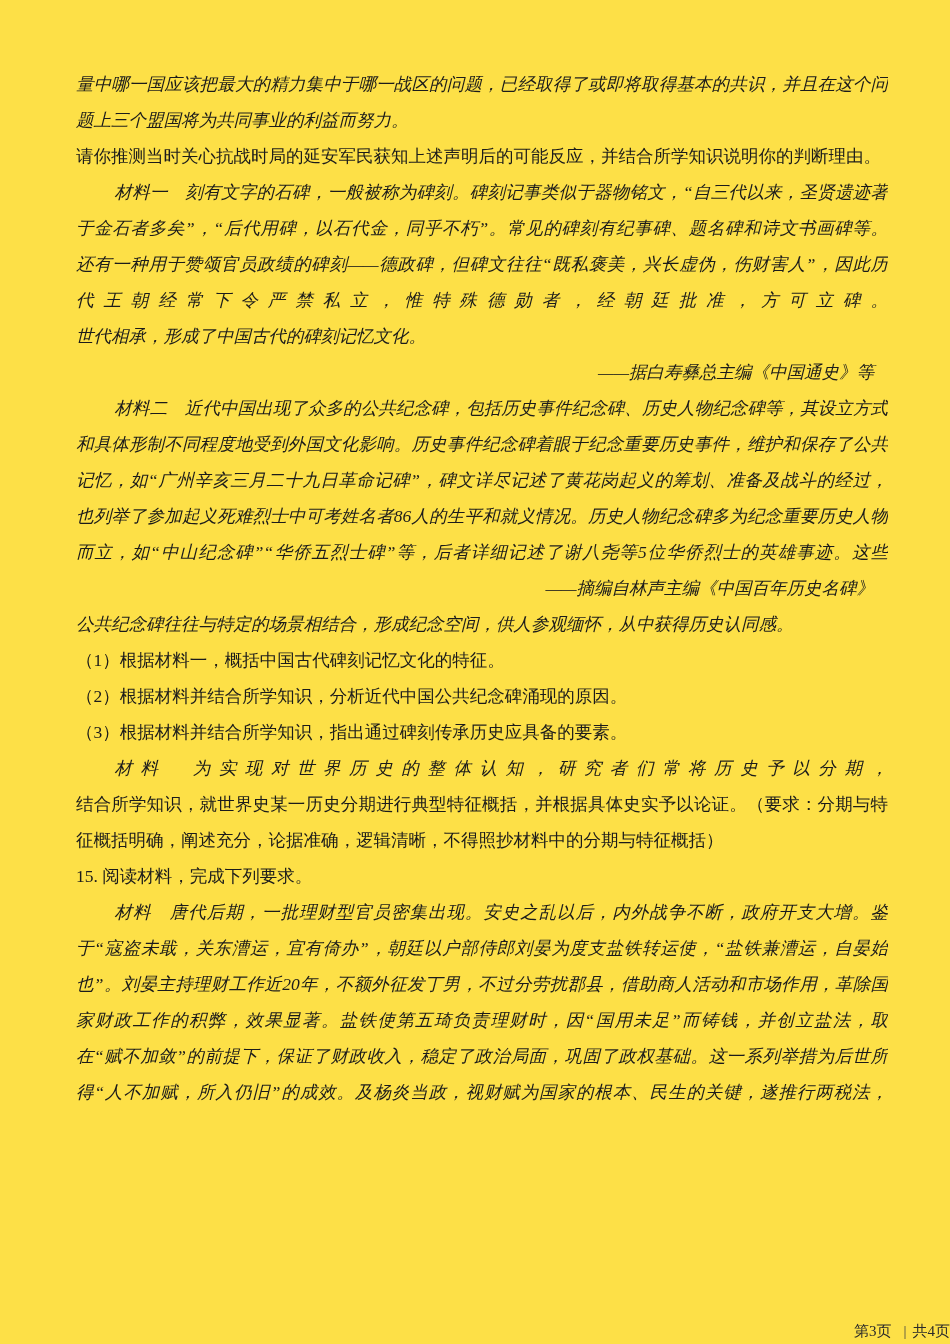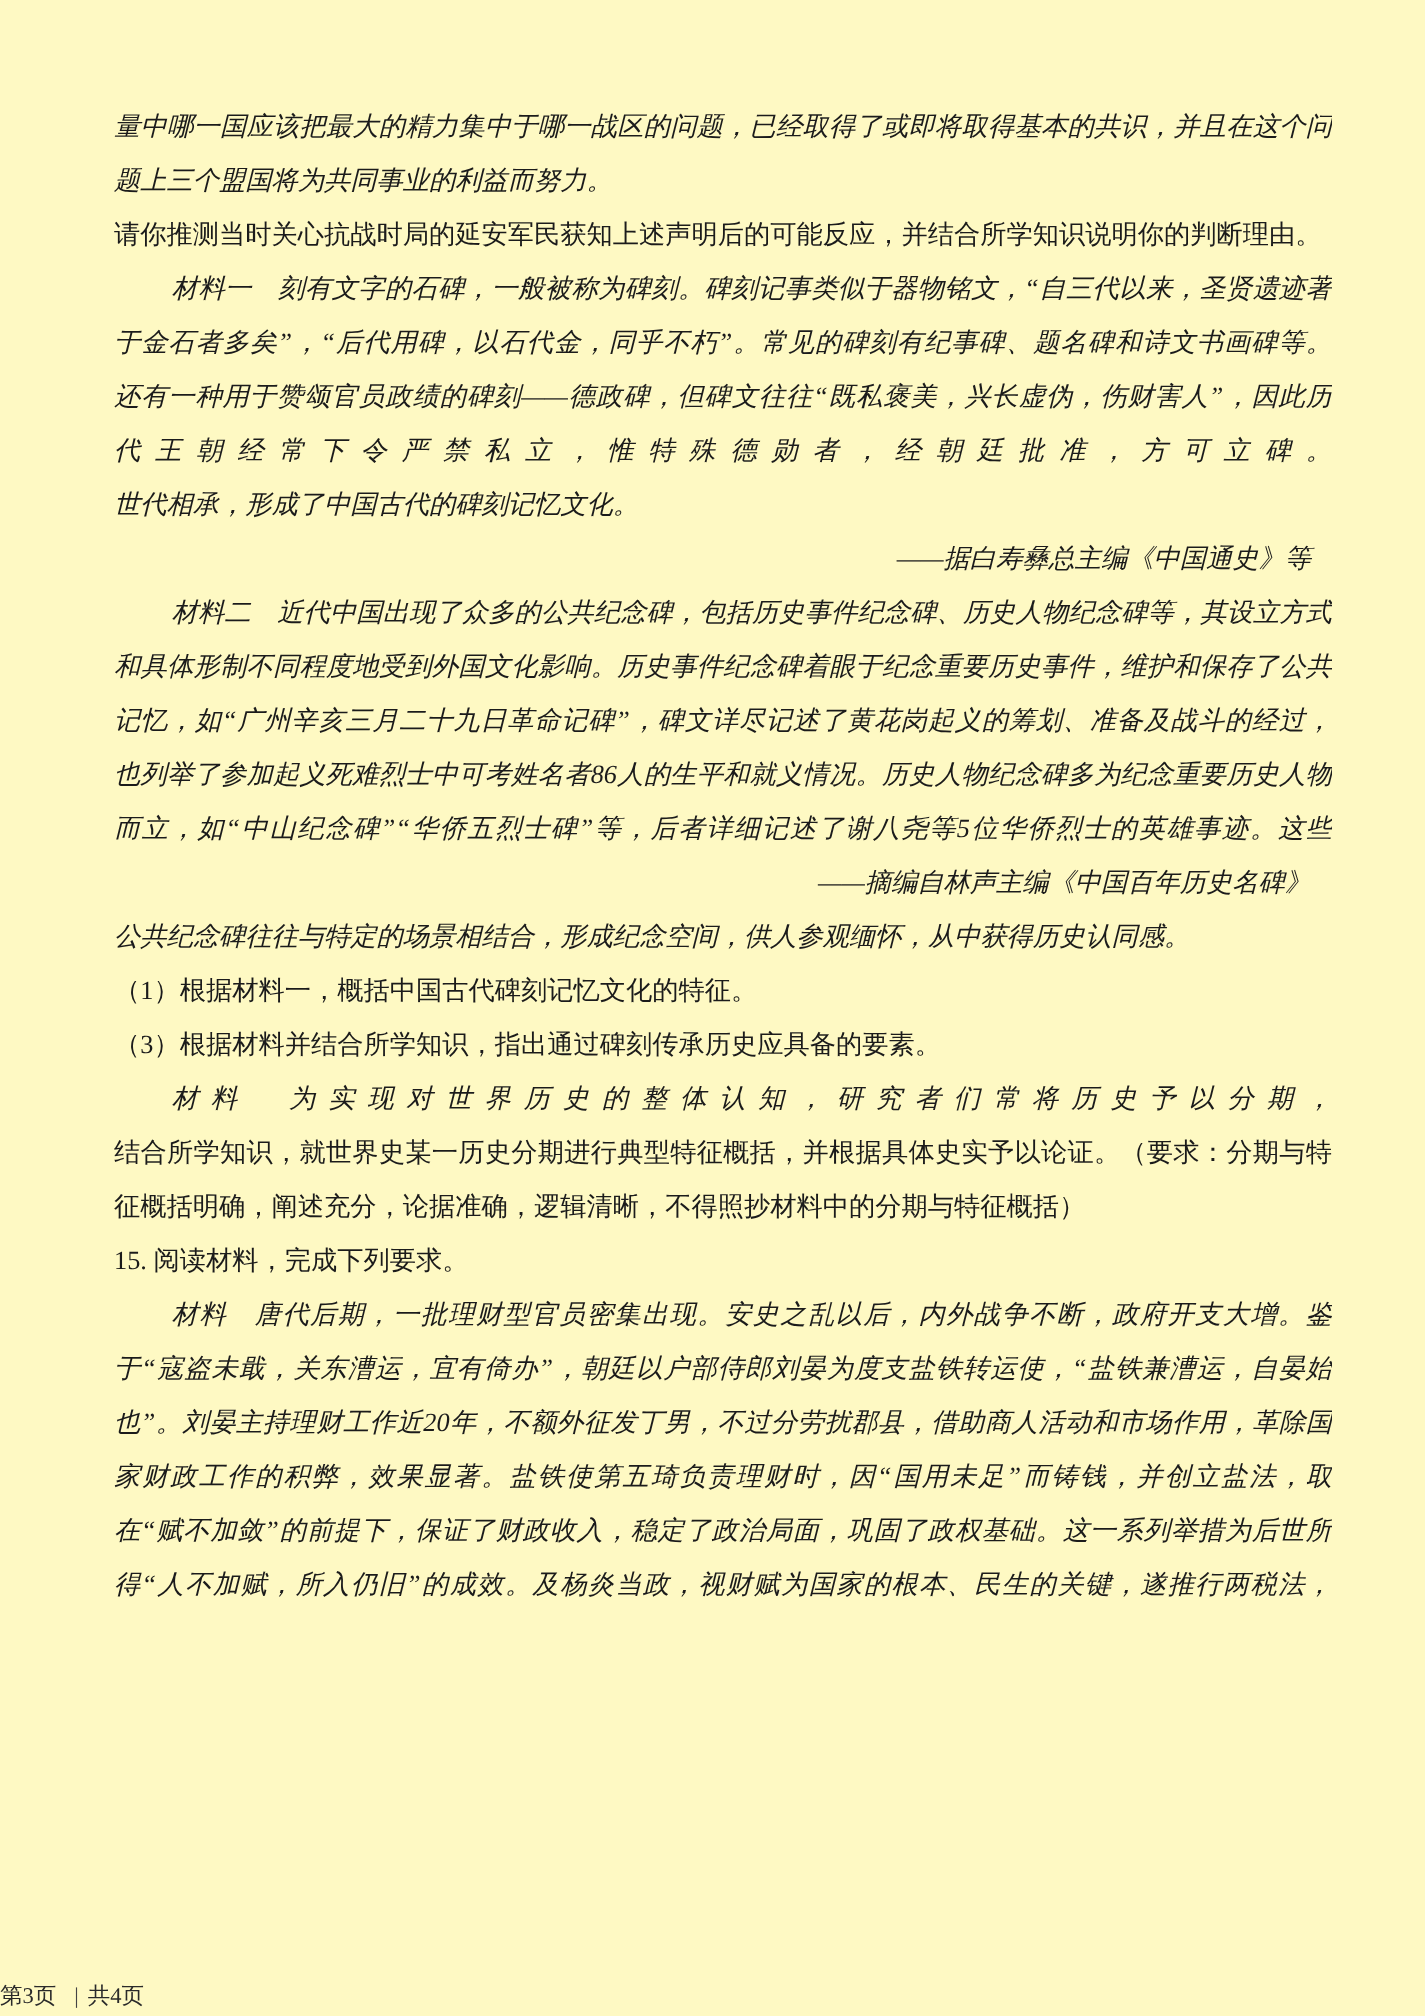--- a/index.html
+++ b/index.html
@@ -4,21 +4,21 @@
 <style>
   html, body {
     margin: 0;
     padding: 0;
     background: #ffffff;
   }
   .page {
     position: relative;
     width: 950px;
     height: 1344px;
-    background: #fef9c3;
+    background: #fde047;
     overflow: hidden;
     font-family: "Liberation Serif", "DejaVu Serif", serif;
     color: #1b1b1b;
   }
   .body-text {
     position: absolute;
     left: 76px;
     top: 66px;
     width: 812px;
   }
@@ -37,21 +37,21 @@
     text-align-last: justify;
   }
   .al-left  { text-align: left;  text-align-last: left; }
   .al-right { text-align: center; text-align-last: right; padding-right: 14px; }
   .indent { text-indent: 2.2em; }
   .footer {
     position: absolute;
     left: 0;
     right: 0;
     bottom: 4px;
-    text-align: left;
+    text-align: right;
     font-size: 15px;
     line-height: 18px;
     color: #2a2a2a;
     font-family: "Liberation Serif", "DejaVu Serif", serif;
   }
   .footer .sep {
     display: inline-block;
     margin: 0 6px 0 12px;
     color: #444444;
   }
@@ -73,20 +73,21 @@
       <div class="line kai al-left">世代相承，形成了中国古代的碑刻记忆文化。</div>
       <div class="line kai al-right">——据白寿彝总主编《中国通史》等</div>
       <div class="line kai al-fill indent">材料二　近代中国出现了众多的公共纪念碑，包括历史事件纪念碑、历史人物纪念碑等，其设立方式</div>
       <div class="line kai al-fill">和具体形制不同程度地受到外国文化影响。历史事件纪念碑着眼于纪念重要历史事件，维护和保存了公共</div>
       <div class="line kai al-fill">记忆，如“广州辛亥三月二十九日革命记碑”，碑文详尽记述了黄花岗起义的筹划、准备及战斗的经过，</div>
       <div class="line kai al-fill">也列举了参加起义死难烈士中可考姓名者86人的生平和就义情况。历史人物纪念碑多为纪念重要历史人物</div>
       <div class="line kai al-fill">而立，如“中山纪念碑”“华侨五烈士碑”等，后者详细记述了谢八尧等5位华侨烈士的英雄事迹。这些</div>
       <div class="line kai al-right">——摘编自林声主编《中国百年历史名碑》</div>
       <div class="line kai al-left">公共纪念碑往往与特定的场景相结合，形成纪念空间，供人参观缅怀，从中获得历史认同感。</div>
       <div class="line song al-left">（1）根据材料一，概括中国古代碑刻记忆文化的特征。</div>
+      <div class="line song al-left">（2）根据材料并结合所学知识，分析近代中国公共纪念碑涌现的原因。</div>
       <div class="line song al-left">（3）根据材料并结合所学知识，指出通过碑刻传承历史应具备的要素。</div>
       <div class="line kai al-fill indent">材料　为实现对世界历史的整体认知，研究者们常将历史予以分期，并对所划分期进行典型特征概括，</div>
       <div class="line song al-fill">结合所学知识，就世界史某一历史分期进行典型特征概括，并根据具体史实予以论证。（要求：分期与特</div>
       <div class="line song al-left">征概括明确，阐述充分，论据准确，逻辑清晰，不得照抄材料中的分期与特征概括）</div>
       <div class="line song al-left">15. 阅读材料，完成下列要求。</div>
       <div class="line kai al-fill indent">材料　唐代后期，一批理财型官员密集出现。安史之乱以后，内外战争不断，政府开支大增。鉴</div>
       <div class="line kai al-fill">于“寇盗未戢，关东漕运，宜有倚办”，朝廷以户部侍郎刘晏为度支盐铁转运使，“盐铁兼漕运，自晏始</div>
       <div class="line kai al-fill">也”。刘晏主持理财工作近20年，不额外征发丁男，不过分劳扰郡县，借助商人活动和市场作用，革除国</div>
       <div class="line kai al-fill">家财政工作的积弊，效果显著。盐铁使第五琦负责理财时，因“国用未足”而铸钱，并创立盐法，取</div>
       <div class="line kai al-fill">在“赋不加敛”的前提下，保证了财政收入，稳定了政治局面，巩固了政权基础。这一系列举措为后世所</div>

